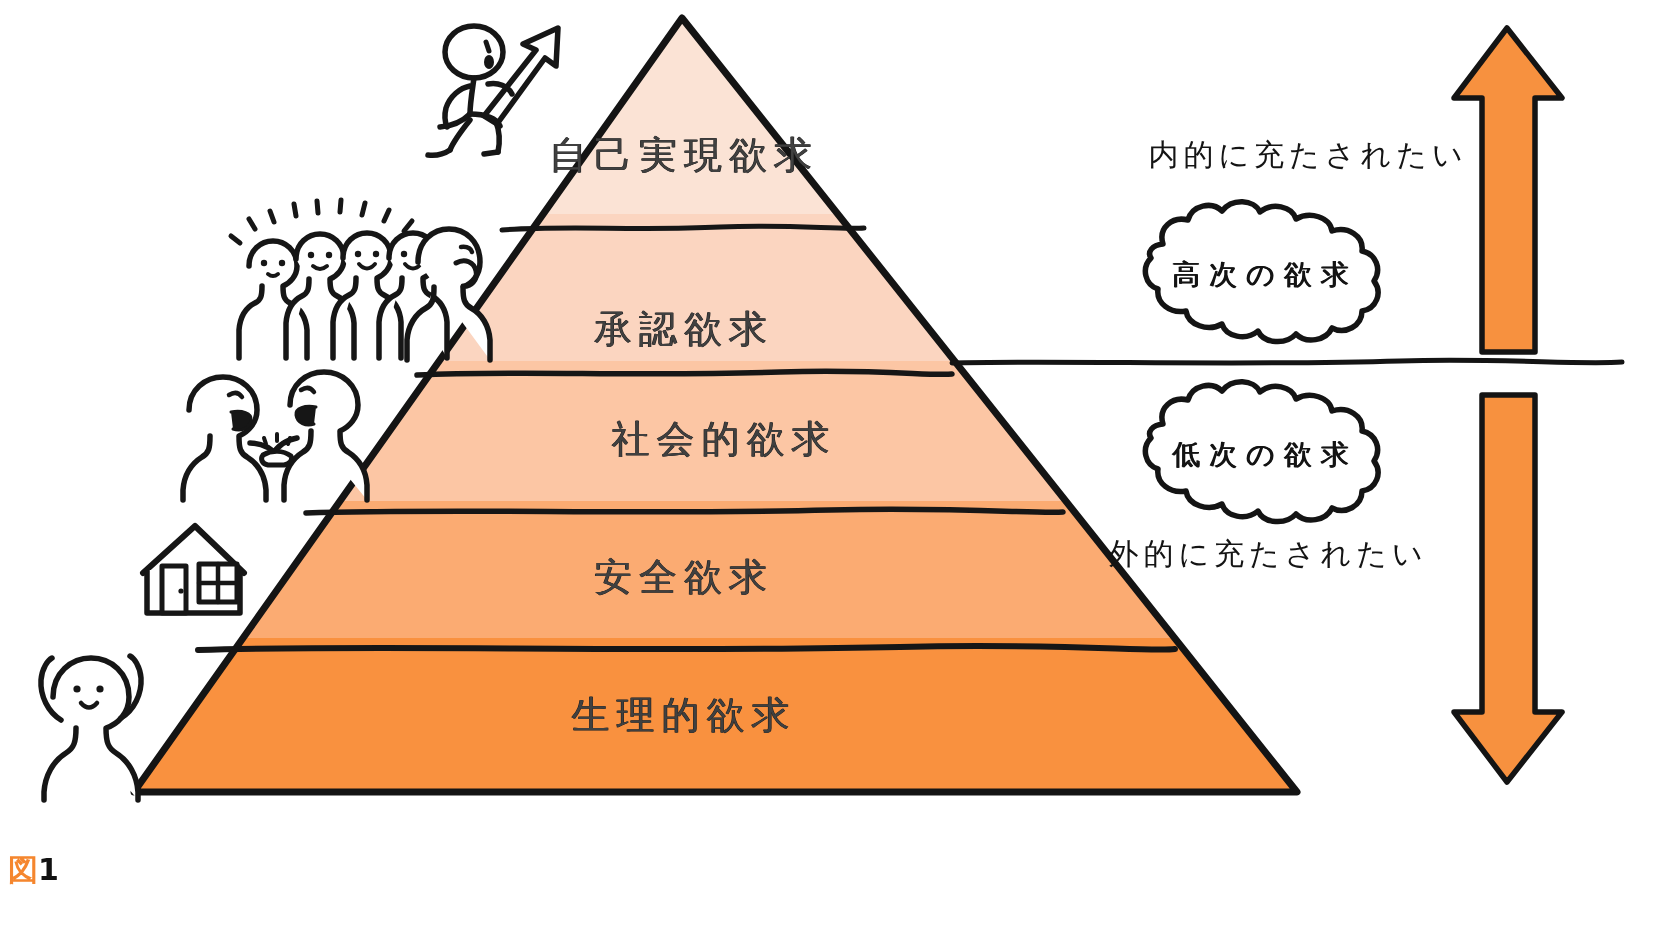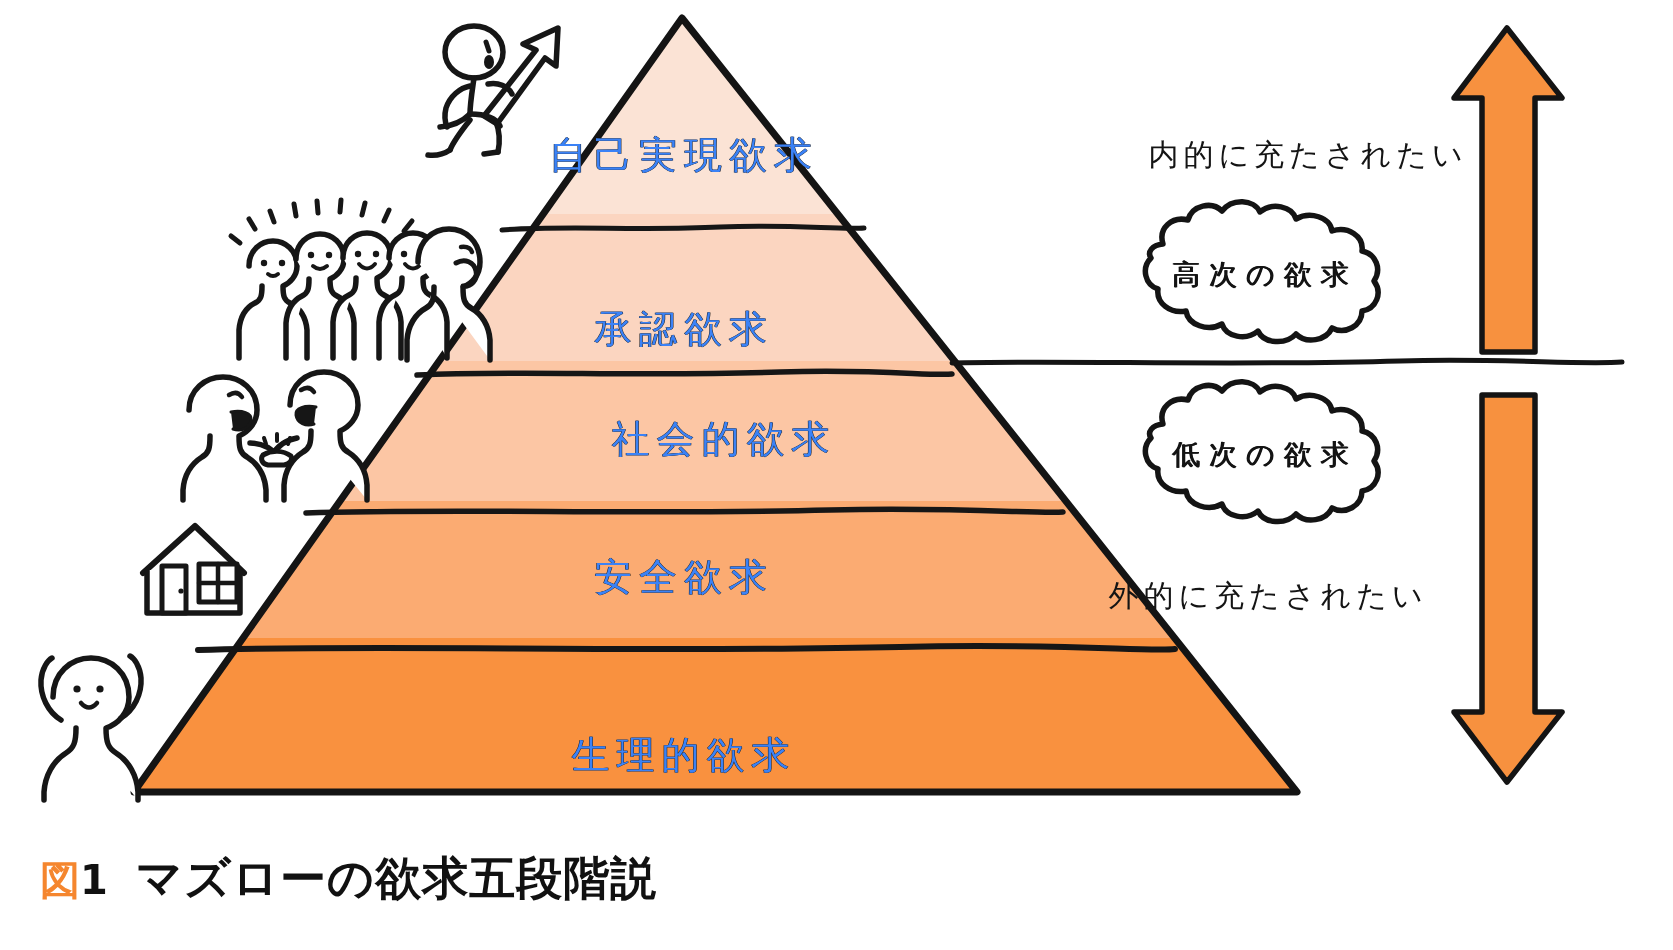--- a/index.html
+++ b/index.html
@@ -1,21 +1,21 @@
 <!DOCTYPE html>
 <html><head>
 <meta charset="utf-8">
 <style>
   html,body{margin:0;padding:0;background:#ffffff;}
   body{width:1673px;height:950px;font-family:"Liberation Sans",sans-serif;overflow:hidden;}
   #stage{position:relative;width:1673px;height:950px;background:#fff;}
   .layer{position:absolute;left:0;top:0;width:1673px;height:950px;}
   .tier-label{
     position:absolute;
-    color:#3b82f6;
+    color:#404040;
     font-family:"DejaVu Sans",sans-serif;
     font-size:38px;
     letter-spacing:7px;
     font-weight:500;
     white-space:nowrap;
     transform:translateX(-50%);
     text-shadow:0.6px 0 0 #1a1a1a,-0.6px 0 0 #1a1a1a;
   }
   .cloud-label{
     position:absolute;
@@ -37,21 +37,21 @@
     transform:translateX(-50%);
   }
   .caption{
     position:absolute;
     left:8px; top:855px;
     display:flex; align-items:baseline; gap:28px;
     white-space:nowrap;
   }
   .caption-num{
     font-family:"DejaVu Sans",sans-serif;
-    font-size:40px; font-weight:bold; line-height:1;margin-left:32px;
+    font-size:30px; font-weight:bold; line-height:1;
   }
   .caption-num .zu{color:#F5862E;}
   .caption-num .n{color:#111;}
   .caption-text{
     font-family:"DejaVu Sans",sans-serif;
     font-size:46px; font-weight:bold; color:#111; line-height:1;
     letter-spacing:1px;
   }
 </style>
 </head>
@@ -240,30 +240,29 @@
   </svg>
 
   <div class="tier-label" style="left:684px; top:130px;">自己実現欲求</div>
 
   <div class="tier-label" style="left:684px; top:272px;margin-top:32px;">承認欲求</div>
 
   <div class="tier-label" style="left:684px; top:414px;margin-left:40px;">社会的欲求</div>
 
   <div class="tier-label" style="left:684px; top:552px;text-align:center;">安全欲求</div>
 
-  <div class="tier-label" style="left:684px; top:730px;">生理的欲求</div>
+  <div class="tier-label" style="left:684px; top:690px;">生理的欲求</div>
 
   <div class="note-label" style="left:1308px; top:135px;">内的に充たされたい</div>
 
   <div class="cloud-label" style="left:1265px; top:256px;">高次の欲求</div>
 
   <div class="cloud-label" style="left:1265px; top:436px;">低次の欲求</div>
 
-  <div class="note-label" style="left:1268px; top:534px;margin-top:42px;">外的に充たされたい</div>
+  <div class="note-label" style="left:1268px; top:534px;">外的に充たされたい</div>
 
   <div class="caption">
     <span class="caption-num">
       <span class="zu">図</span><span class="n">1</span>
     </span>
-    <span class="caption-text">マズローの欲求五段階説</span>
   </div>
 
 </div>
 
 </body></html>

